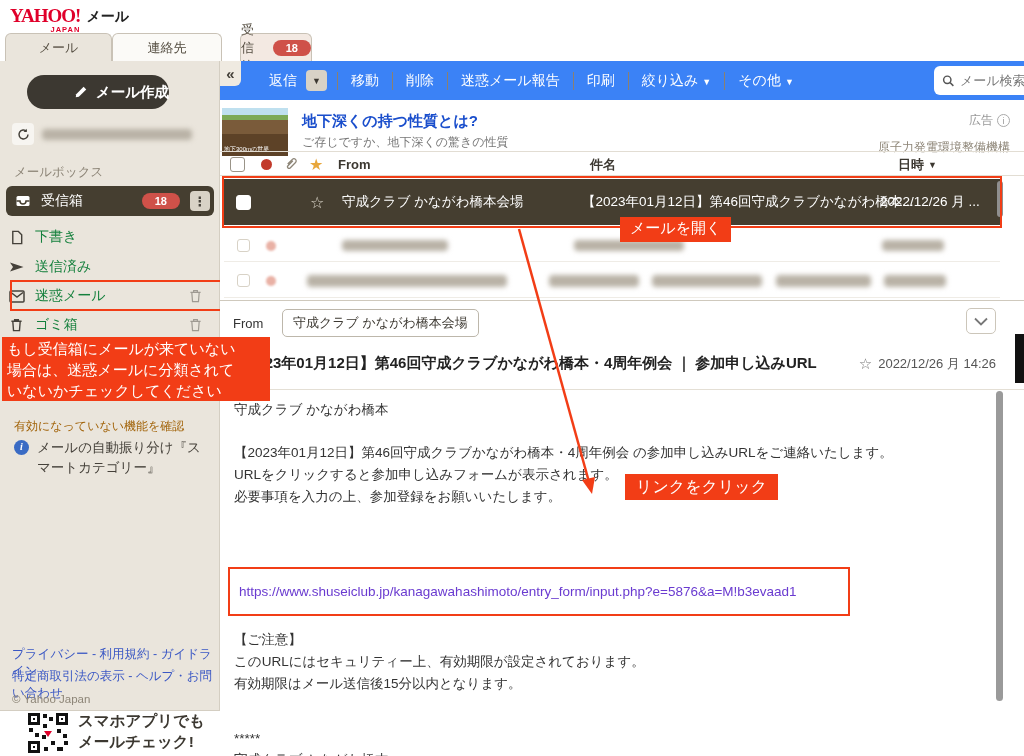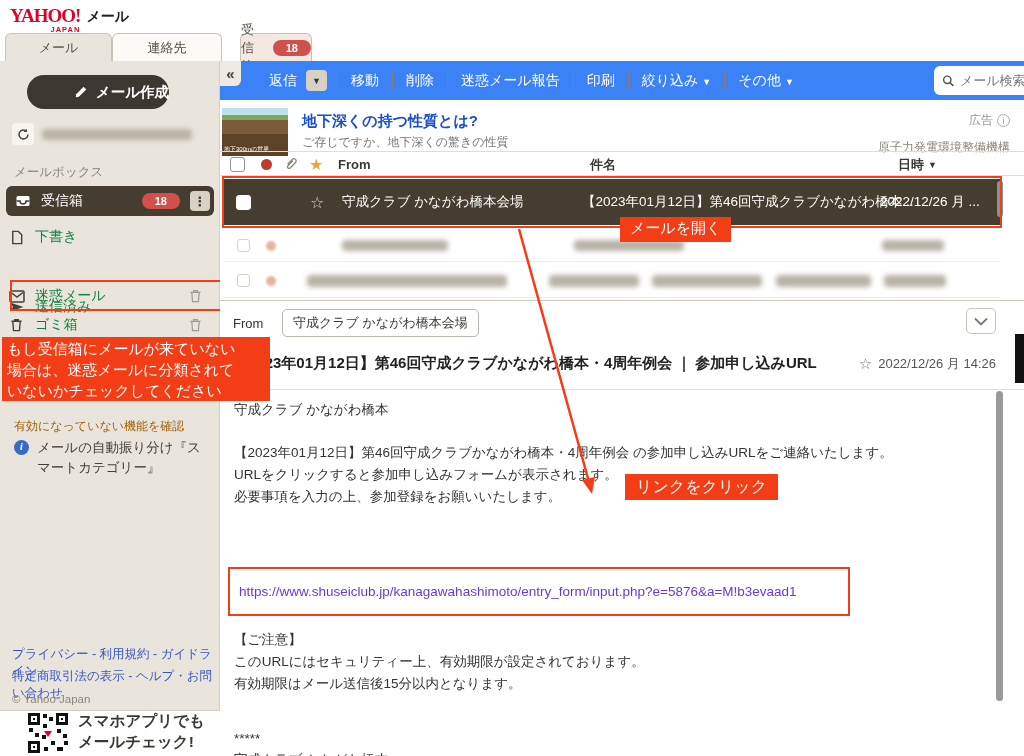--- a/index.html
+++ b/index.html
@@ -163,21 +163,21 @@
 
     <div class="folder" style="top:163px;">
       <span class="f-icon">
         <svg width="14" height="15" viewBox="0 0 14 16">
             <path d="M2.5 1.5h6l3.5 3.5v9.5h-9.5z" fill="none" stroke="#45413a" stroke-width="1.5"></path>
           </svg>
       </span>
       <span>下書き</span>
     </div>
 
-    <div class="folder" style="top:193px;margin-top:40px;">
+    <div class="folder" style="top:193px;">
       <span class="f-icon">
         <svg width="16" height="14" viewBox="0 0 16 14">
             <path d="M1 2.5l13.5 4.5L1 11.5l3-4.5z" fill="#45413a"></path>
           </svg>
       </span>
       <span>送信済み</span>
     </div>
 
     <div class="folder" style="top:222px;">
       <div class="spam-outline"></div>

